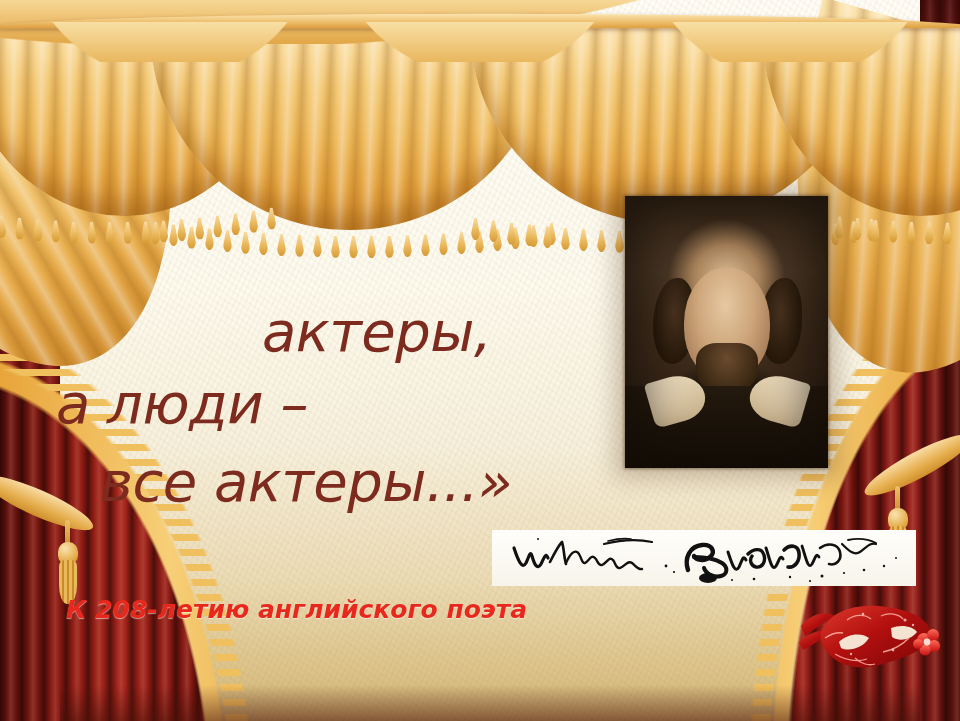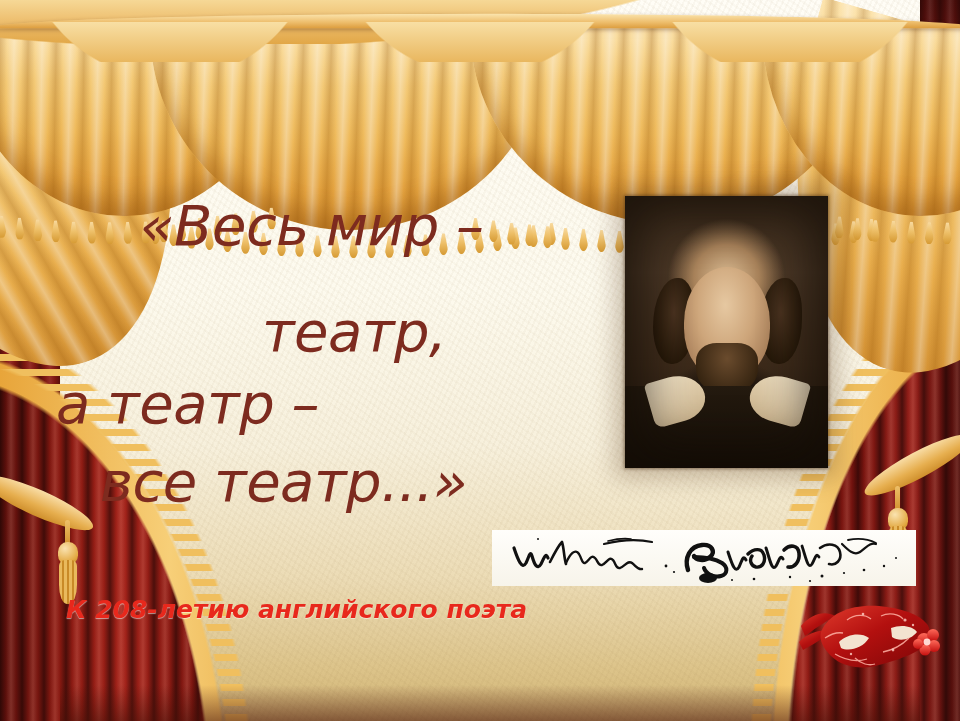--- a/index.html
+++ b/index.html
@@ -435,24 +435,23 @@
     <span class="hair-l"></span>
     <span class="hair-r"></span>
     <span class="face"></span>
     <span class="beard"></span>
     <span class="body"></span>
     <span class="collar-l"></span>
     <span class="collar-r"></span>
     <span class="vignette"></span>
   </div>
 
-  <div class="quote q1">«Весь мир –</div>
-  <div class="quote q2">театр,</div>
-  <div class="quote q3">а театр –</div>
-  <div class="quote q4">все театр...»</div>
+  <div class="quote q2">актеры,</div>
+  <div class="quote q3">а люди –</div>
+  <div class="quote q4">все актеры...»</div>
 
   <div class="sign">
     <svg width="424" height="56" viewBox="0 0 424 56" aria-hidden="true">
       <g fill="none" stroke="#111" stroke-linecap="round" stroke-linejoin="round">
         <path d="M22 18 C26 30 30 40 34 33 C37 27 38 20 40 26 C42 33 45 41 49 34 C52 28 54 22 56 28" stroke-width="3.2"></path>
         <path d="M58 32 C62 24 66 16 70 12 C72 18 72 28 74 34" stroke-width="2.6"></path>
         <path d="M74 33 C78 24 83 18 87 24 C90 29 90 34 93 33 C97 31 99 24 103 28 C106 31 106 36 110 35 C115 33 117 26 121 30 C124 34 124 39 128 38 C133 36 136 30 140 33 C144 36 146 40 150 39" stroke-width="2.4"></path>
         <path d="M112 14 C128 10 146 9 160 12" stroke-width="2.2"></path>
         <path d="M116 11 C124 9 132 8 139 9" stroke-width="1.6"></path>
         <path d="M196 40 C192 28 198 16 210 15 C220 14 224 22 218 27 C212 32 204 30 202 26" stroke-width="4.4"></path>

